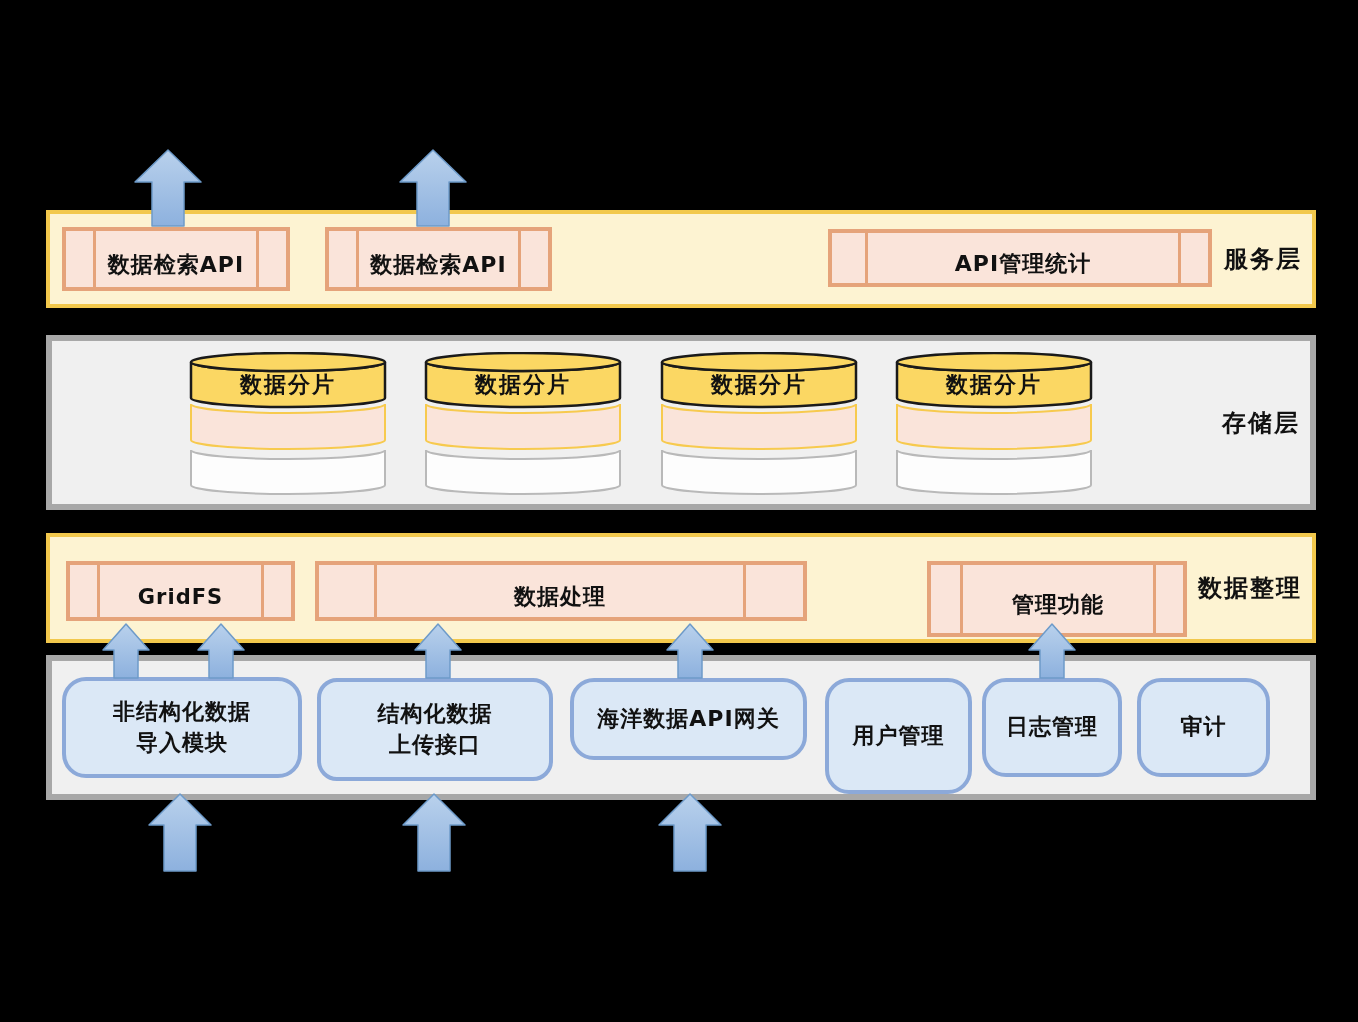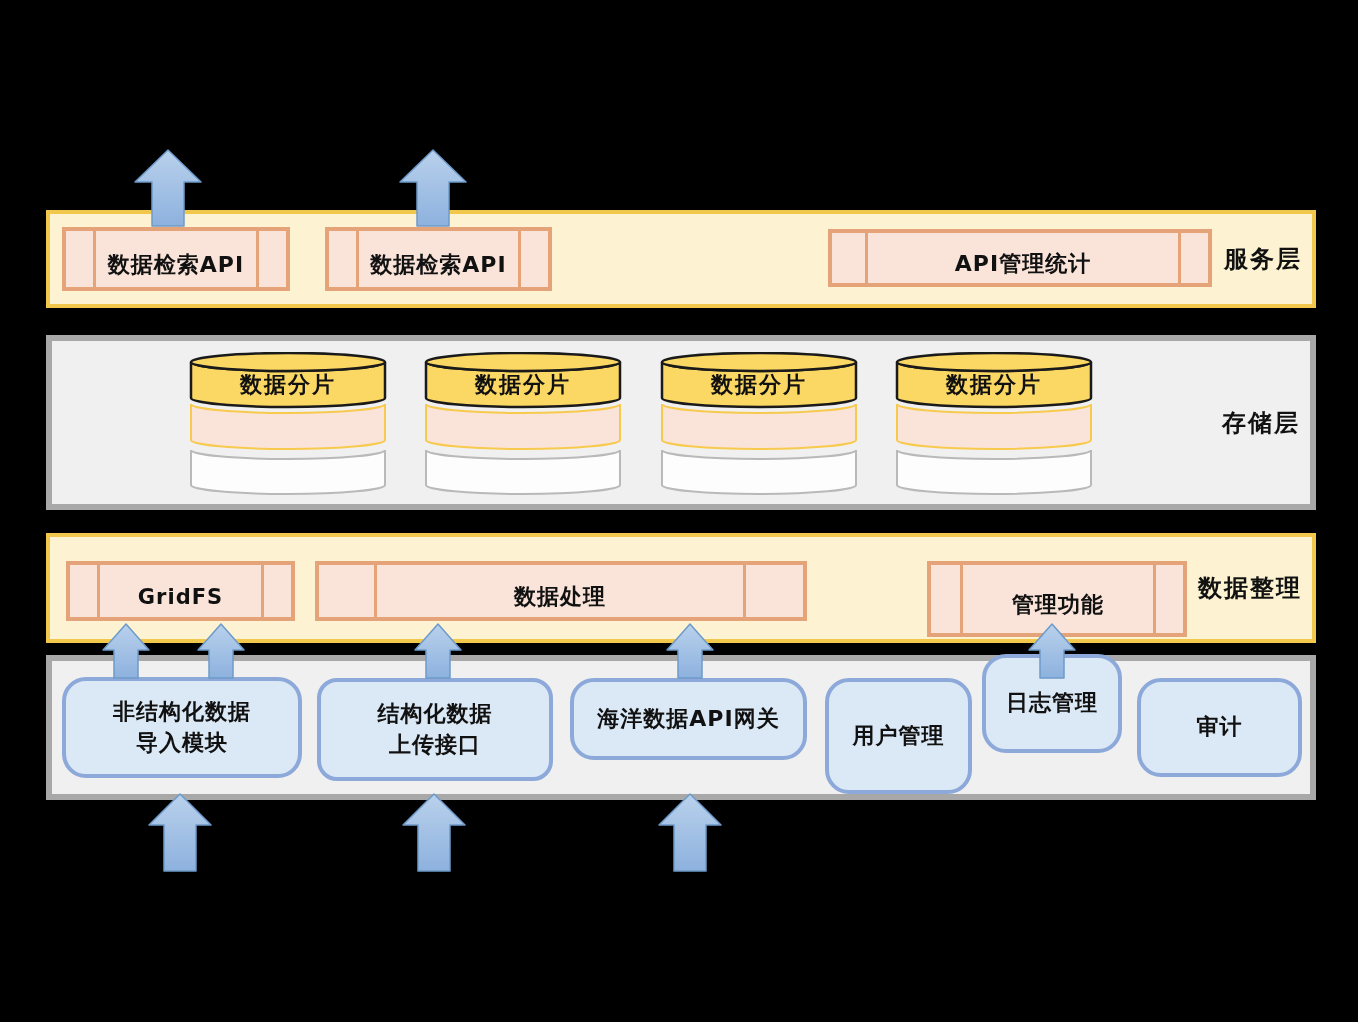--- a/index.html
+++ b/index.html
@@ -152,22 +152,22 @@
   </svg>
 
   <div class="band gray" style="top:655px;height:145px;"></div>
 
   <div class="mbox" style="left:62px;top:677px;width:240px;height:101px;">非结构化数据
 导入模块</div>
   <div class="mbox" style="left:317px;top:678px;width:236px;height:103px;border-radius:20px;">结构化数据
 上传接口</div>
   <div class="mbox" style="left:570px;top:678px;width:237px;height:82px;">海洋数据API网关</div>
   <div class="mbox" style="left:825px;top:678px;width:147px;height:116px;">用户管理</div>
-  <div class="mbox" style="left:982px;top:654px;width:140px;height:99px;">日志管理</div>
-  <div class="mbox" style="left:1137px;top:678px;width:165px;height:99px;">审计</div>
+  <div class="mbox" style="left:982px;top:678px;width:140px;height:99px;">日志管理</div>
+  <div class="mbox" style="left:1137px;top:678px;width:133px;height:99px;">审计</div>
 
   <svg class="arrow" style="left:148px;top:793px;" width="64" height="79" viewBox="0 0 64 79">
     <polygon points="32,1 63,32 48,32 48,78 16,78 16,32 1,32" fill="url(#agrad)" stroke="#6d9ac9" stroke-width="1.5" stroke-linejoin="round"></polygon>
   </svg>
   <svg class="arrow" style="left:402px;top:793px;" width="64" height="79" viewBox="0 0 64 79">
     <polygon points="32,1 63,32 48,32 48,78 16,78 16,32 1,32" fill="url(#agrad)" stroke="#6d9ac9" stroke-width="1.5" stroke-linejoin="round"></polygon>
   </svg>
   <svg class="arrow" style="left:658px;top:793px;" width="64" height="79" viewBox="0 0 64 79">
     <polygon points="32,1 63,32 48,32 48,78 16,78 16,32 1,32" fill="url(#agrad)" stroke="#6d9ac9" stroke-width="1.5" stroke-linejoin="round"></polygon>
   </svg>

